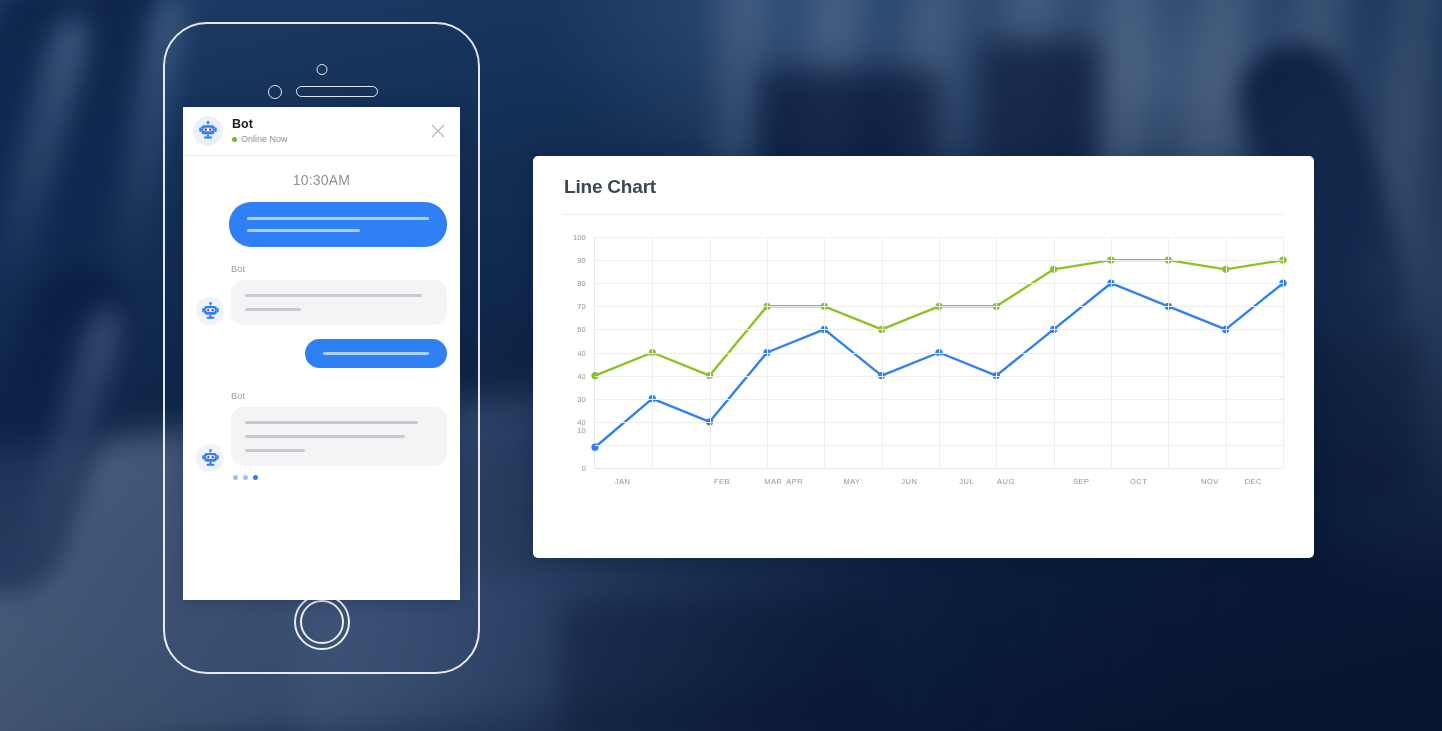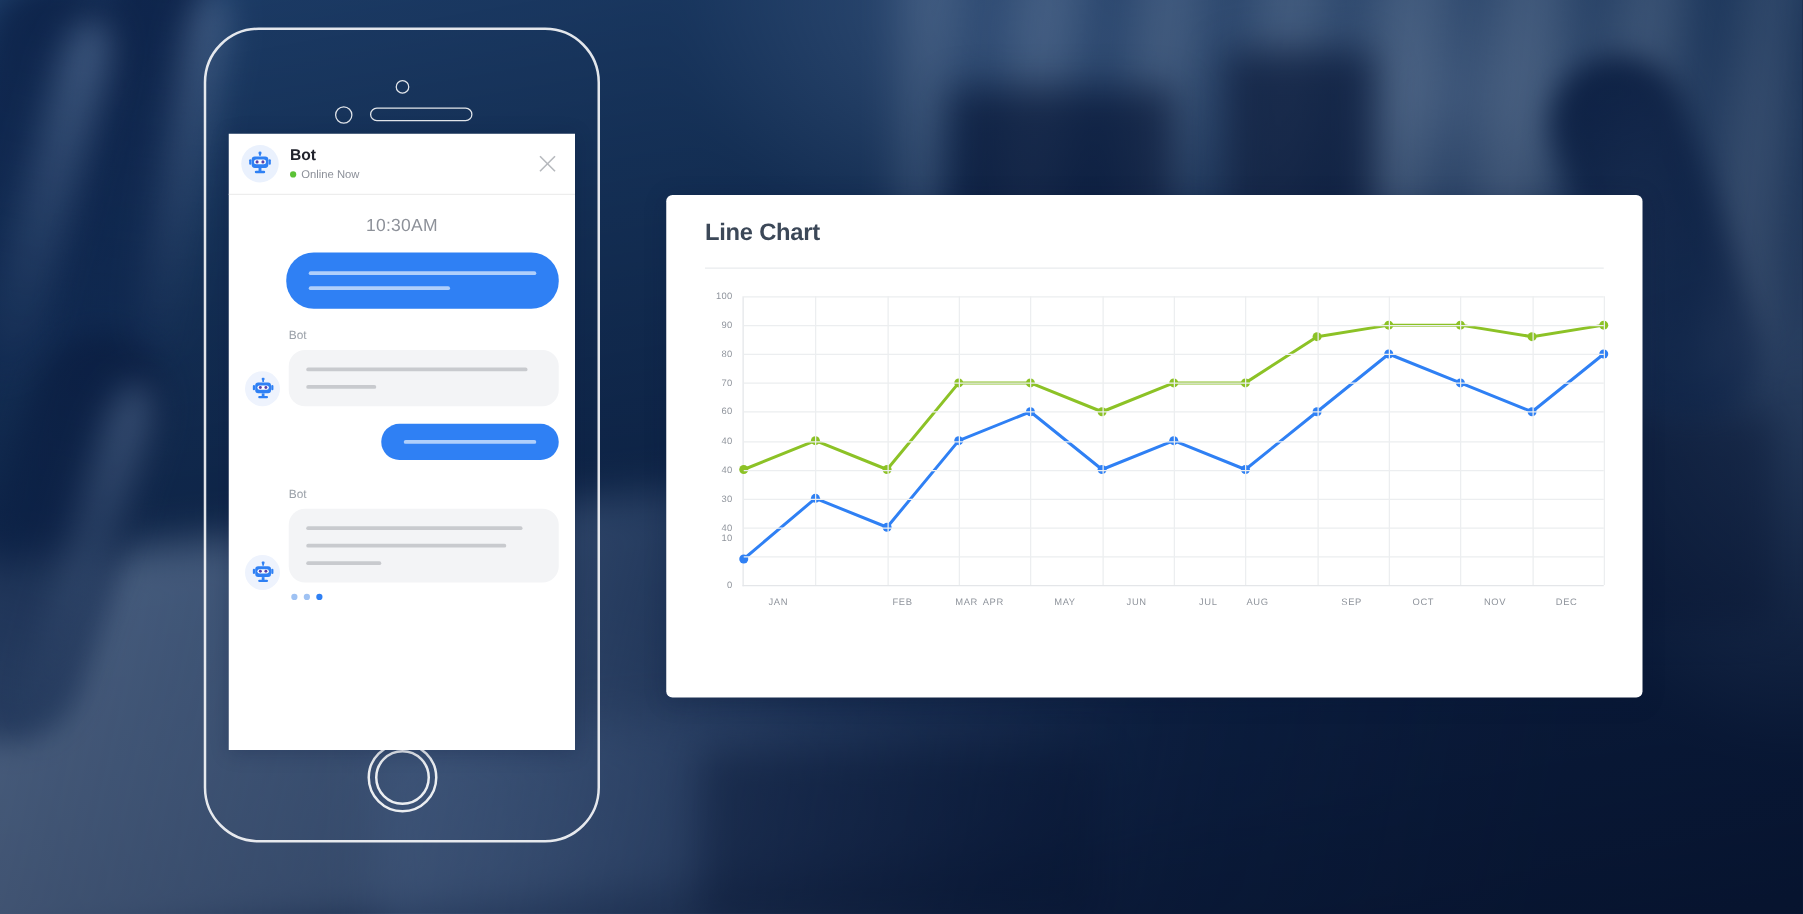--- a/index.html
+++ b/index.html
@@ -528,17 +528,17 @@
         <div class="x-tick" style="left: 28.6667px;">JAN</div>
         <div class="x-tick" style="left: 86px; margin-left: 42px;">FEB</div>
         <div class="x-tick" style="left: 143.333px; margin-left: 36px;">MAR</div>
         <div class="x-tick" style="left: 200.667px;">APR</div>
         <div class="x-tick" style="left: 258px;">MAY</div>
         <div class="x-tick" style="left: 315.333px;">JUN</div>
         <div class="x-tick" style="left: 372.667px;">JUL</div>
         <div class="x-tick" style="left: 412px;">AUG</div>
         <div class="x-tick" style="left: 487.333px;">SEP</div>
         <div class="x-tick" style="left: 544.667px;">OCT</div>
-        <div class="x-tick" style="left: 602px;">NOV</div>
+        <div class="x-tick" style="left: 616px;">NOV</div>
         <div class="x-tick" style="left: 659.333px;">DEC</div>
       </div>
   </div>
 </div>
 
 </body></html>

